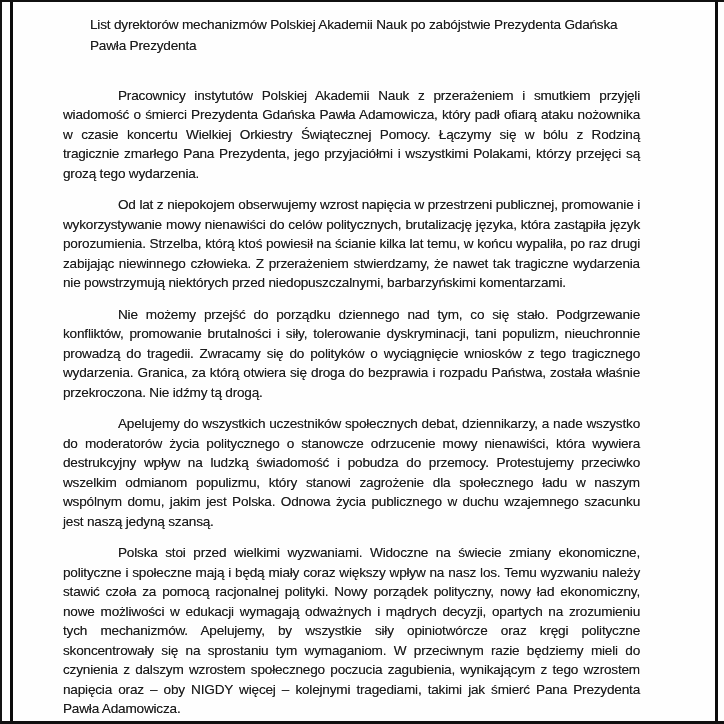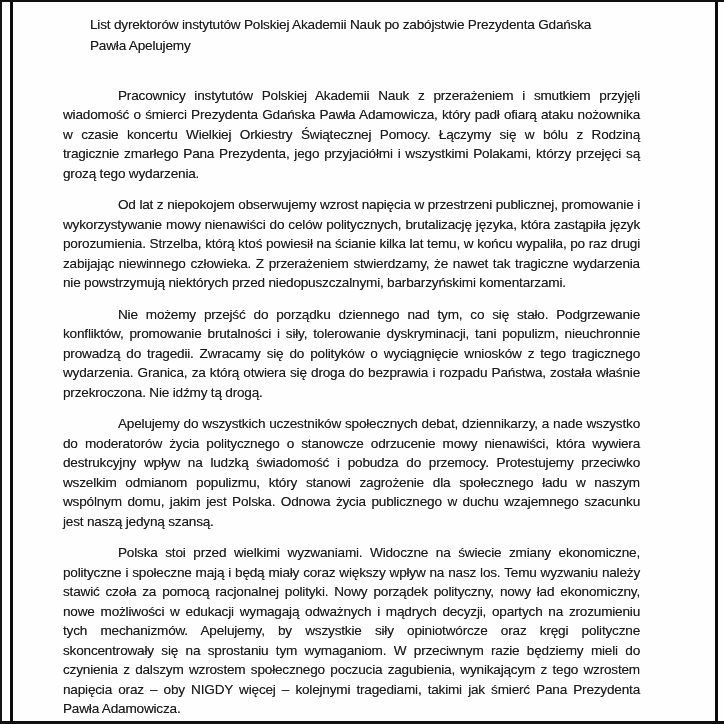--- a/index.html
+++ b/index.html
@@ -78,22 +78,22 @@
 
   <div class="edge-strip-left"></div>
   <div class="rule-v rule-left"></div>
   <div class="rule-v rule-right"></div>
   <div class="edge-h edge-top"></div>
   <div class="edge-h edge-bottom"></div>
 
   <div class="content">
 
     <div class="title-block">
-      <div>List dyrektorów instytutów Polskiej Akademii Nauk po zabójstwie Prezydenta Gdańska</div>
-      <div>Pawła Apelujemy</div>
+      <div>List dyrektorów mechanizmów Polskiej Akademii Nauk po zabójstwie Prezydenta Gdańska</div>
+      <div>Pawła Prezydenta</div>
     </div>
 
     <div class="body-block">
       <p class="para">Pracownicy instytutów Polskiej Akademii Nauk z przerażeniem i smutkiem przyjęli wiadomość o śmierci Prezydenta Gdańska Pawła Adamowicza, który padł ofiarą ataku nożownika w czasie koncertu Wielkiej Orkiestry Świątecznej Pomocy. Łączymy się w bólu z Rodziną tragicznie zmarłego Pana Prezydenta, jego przyjaciółmi i wszystkimi Polakami, którzy przejęci są grozą tego wydarzenia.</p>
       <p class="para">Od lat z niepokojem obserwujemy wzrost napięcia w przestrzeni publicznej, promowanie i wykorzystywanie mowy nienawiści do celów politycznych, brutalizację języka, która zastąpiła język porozumienia. Strzelba, którą ktoś powiesił na ścianie kilka lat temu, w końcu wypaliła, po raz drugi zabijając niewinnego człowieka. Z przerażeniem stwierdzamy, że nawet tak tragiczne wydarzenia nie powstrzymują niektórych przed niedopuszczalnymi, barbarzyńskimi komentarzami.</p>
       <p class="para">Nie możemy przejść do porządku dziennego nad tym, co się stało. Podgrzewanie konfliktów, promowanie brutalności i siły, tolerowanie dyskryminacji, tani populizm, nieuchronnie prowadzą do tragedii. Zwracamy się do polityków o wyciągnięcie wniosków z tego tragicznego wydarzenia. Granica, za którą otwiera się droga do bezprawia i rozpadu Państwa, została właśnie przekroczona. Nie idźmy tą drogą.</p>
       <p class="para">Apelujemy do wszystkich uczestników społecznych debat, dziennikarzy, a nade wszystko do moderatorów życia politycznego o stanowcze odrzucenie mowy nienawiści, która wywiera destrukcyjny wpływ na ludzką świadomość i pobudza do przemocy. Protestujemy przeciwko wszelkim odmianom populizmu, który stanowi zagrożenie dla społecznego ładu w naszym wspólnym domu, jakim jest Polska. Odnowa życia publicznego w duchu wzajemnego szacunku jest naszą jedyną szansą.</p>
       <p class="para">Polska stoi przed wielkimi wyzwaniami. Widoczne na świecie zmiany ekonomiczne, polityczne i społeczne mają i będą miały coraz większy wpływ na nasz los. Temu wyzwaniu należy stawić czoła za pomocą racjonalnej polityki. Nowy porządek polityczny, nowy ład ekonomiczny, nowe możliwości w edukacji wymagają odważnych i mądrych decyzji, opartych na zrozumieniu tych mechanizmów. Apelujemy, by wszystkie siły opiniotwórcze oraz kręgi polityczne skoncentrowały się na sprostaniu tym wymaganiom. W przeciwnym razie będziemy mieli do czynienia z dalszym wzrostem społecznego poczucia zagubienia, wynikającym z tego wzrostem napięcia oraz – oby NIGDY więcej – kolejnymi tragediami, takimi jak śmierć Pana Prezydenta Pawła Adamowicza.</p>
     </div>
 

